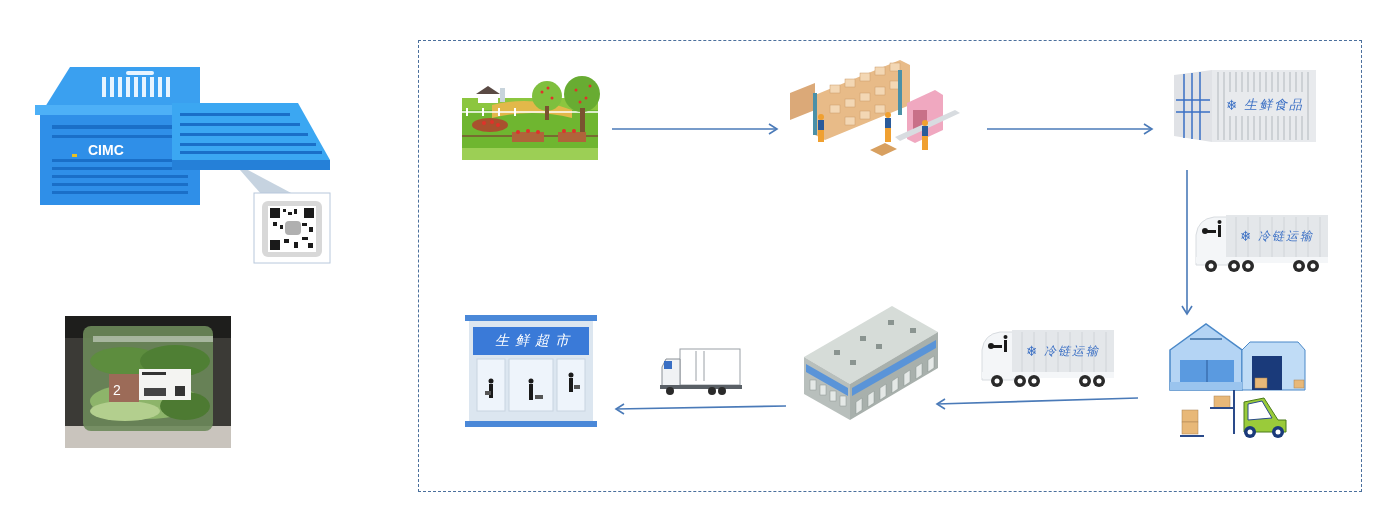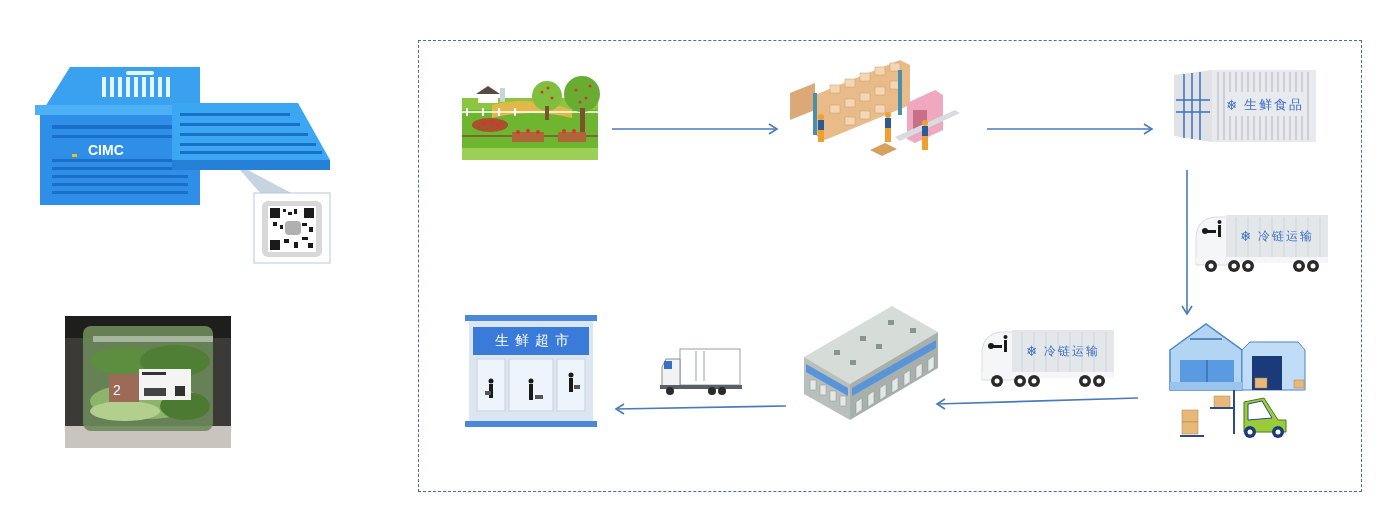--- a/index.html
+++ b/index.html
@@ -1,19 +1,19 @@
 <!DOCTYPE html>
 <html><head>
 <meta charset="utf-8">
 <style>
   html,body{margin:0;padding:0;background:#ffffff;}
   body{width:1400px;height:530px;position:relative;overflow:hidden;font-family:"DejaVu Sans",sans-serif;}
   .abs{position:absolute;}
   .frame{position:absolute;left:418px;top:40px;width:944px;height:452px;border:1.5px dashed #4a6f9c;box-sizing:border-box;}
-  .cn{font-family:"DejaVu Sans",sans-serif;}
+  .cn{font-family:"DejaVu Sans",sans-serif;font-style:italic;}
   svg{display:block;overflow:visible;}
 </style>
 </head>
 <body>
 
 <div class="frame"></div>
 
 <div class="abs" style="left:30px;top:55px;width:310px;height:210px;">
   <svg width="310" height="210">
 

